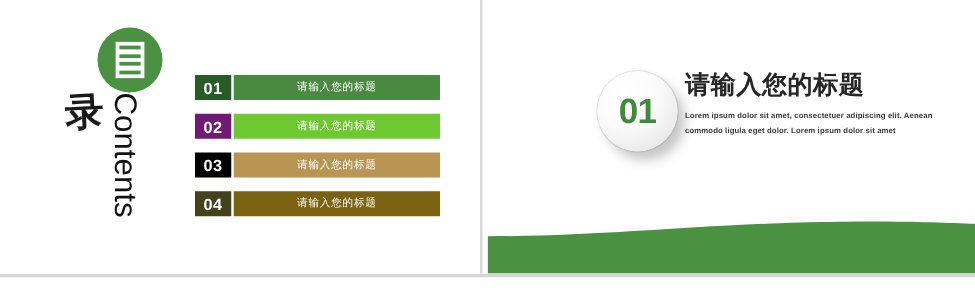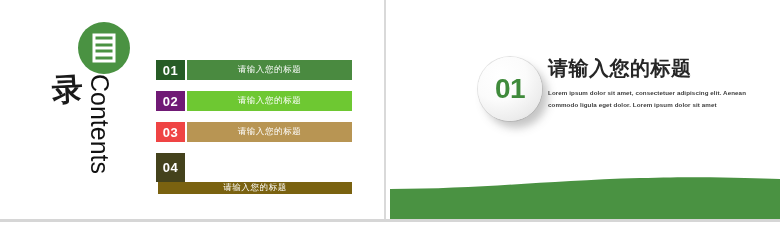--- a/index.html
+++ b/index.html
@@ -100,21 +100,21 @@
     left: 156px;
     top: 60px;
     width: 196px;
   }
   .toc-row {
     display: flex;
     align-items: stretch;
     height: 20px;
     margin-bottom: 11px;
   }
-  .toc-row:last-child { margin-bottom: 0; flex-direction: column; }
+  .toc-row:last-child { margin-bottom: 0; }
   .toc-num {
     width: 29px;
     flex: 0 0 29px;
     color: #ffffff;
     font-size: 13px;
     font-weight: bold;
     display: flex;
     align-items: center;
     justify-content: center;
     letter-spacing: 0.5px;
@@ -225,21 +225,21 @@
         <div class="toc-num" id="n0" style="background: rgb(39, 92, 38);">01</div>
         <div class="toc-bar" id="b0" style="background: rgb(74, 138, 64);">请输入您的标题</div>
       </div>
 
       <div class="toc-row">
         <div class="toc-num" id="n1" style="background: #701a75;">02</div>
         <div class="toc-bar" id="b1" style="background: rgb(110, 200, 50);">请输入您的标题</div>
       </div>
 
       <div class="toc-row">
-        <div class="toc-num" id="n2" style="background: #ef4444;">03</div>
+        <div class="toc-num" id="n2" style="background: #000000;">03</div>
         <div class="toc-bar" id="b2" style="background: rgb(184, 149, 83);">请输入您的标题</div>
       </div>
 
       <div class="toc-row">
         <div class="toc-num" id="n3" style="background: rgb(68, 66, 28);">04</div>
         <div class="toc-bar" id="b3" style="background: rgb(122, 98, 16);">请输入您的标题</div>
       </div>
 
     </div>
   </div>

